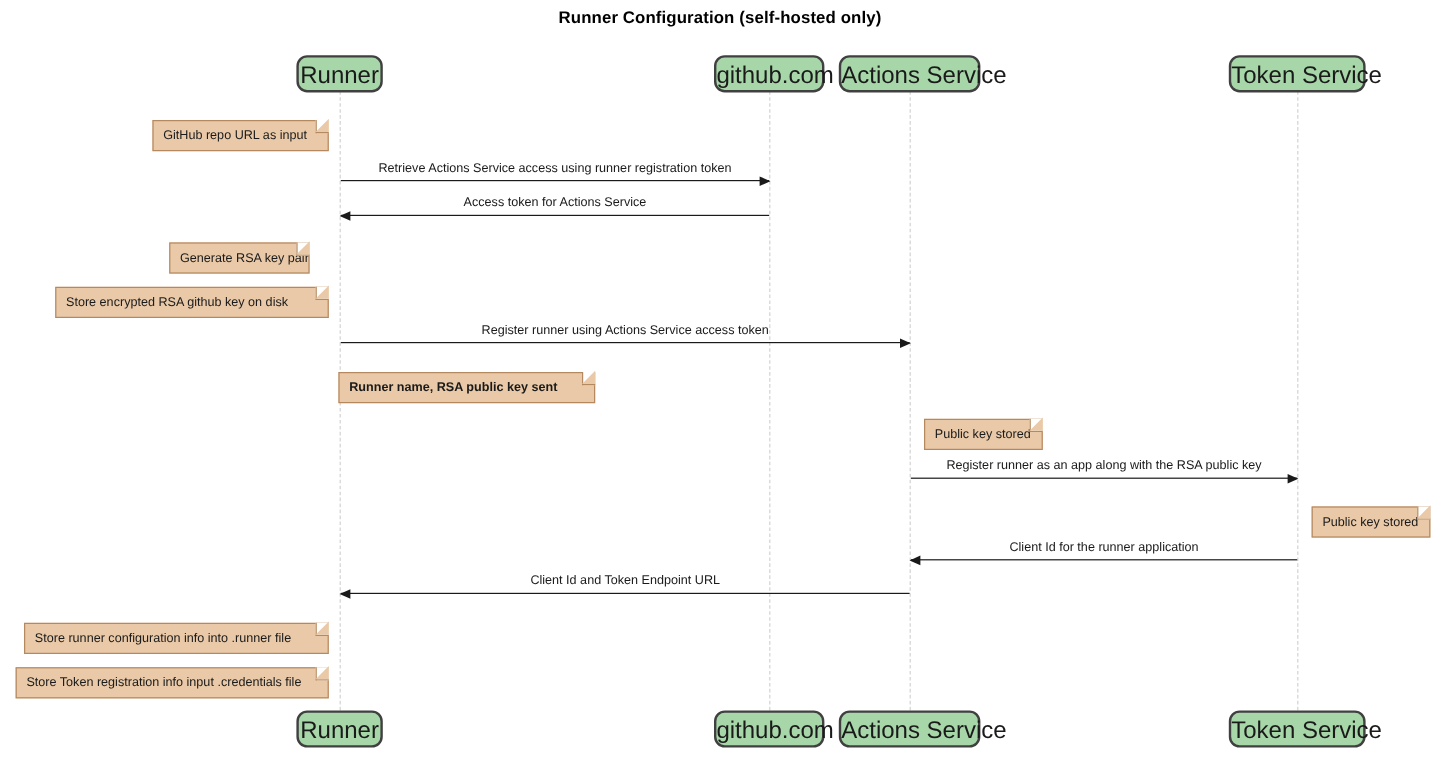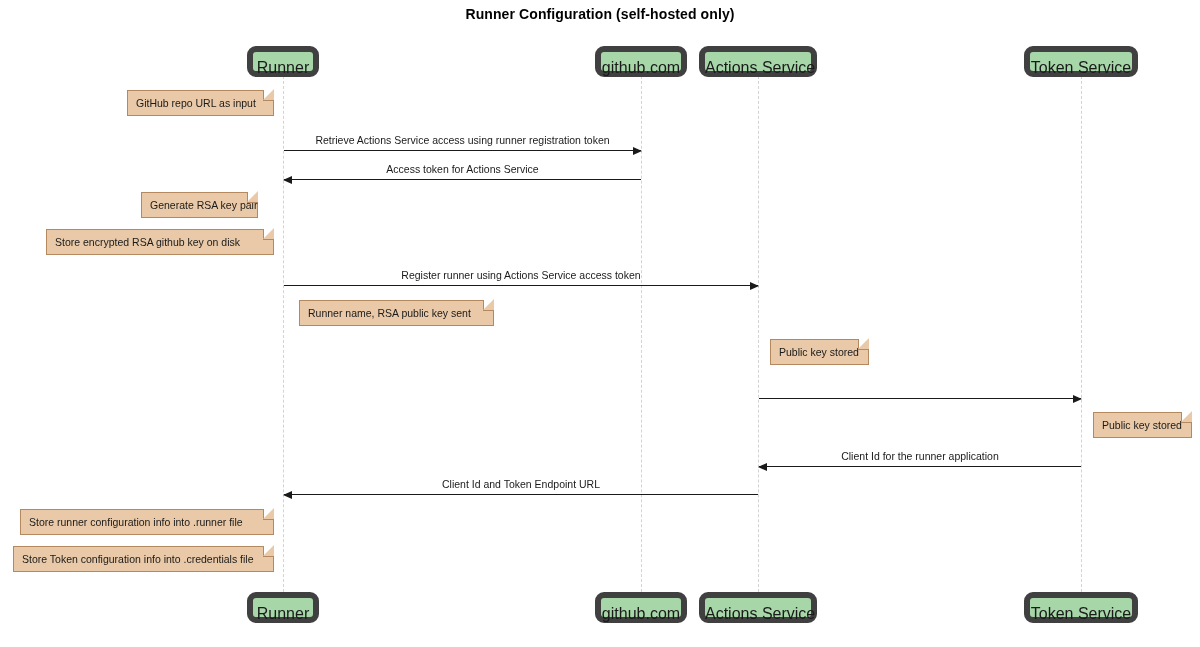--- a/index.html
+++ b/index.html
@@ -38,43 +38,44 @@
   .lifeline {
     position: absolute;
     width: 0;
     border-left: 1px dashed #d3d3d3;
   }
 
   
   .participant {
     position: absolute;
     background: #a7d7a8;
-    border: 6px solid #404040;
+    border: 2px solid #404040;
     border-radius: 9px;
     height: 31px;
     line-height: 31px;
     text-align: center;
-    font-size: 16px;
+    font-size: 20px;
     color: #1a1a1a;
     box-sizing: border-box;
     white-space: nowrap;
   }
 
   
   .note {
     position: absolute;
     background: #e9c9a7;
     border: 1px solid #b5895f;
     box-sizing: border-box;
     font-size: 10.5px;
     color: #1a1a1a;
     height: 26px;
     line-height: 24px;
     padding: 0 8px;
     white-space: nowrap;
+    margin-top: 10px;
   }
   .note .fold {
     position: absolute;
     top: -1px;
     right: -1px;
     width: 10px;
     height: 10px;
     background: #ffffff;
     border-left: 1px solid #b5895f;
     border-bottom: 1px solid #b5895f;
@@ -169,33 +170,34 @@
   <div class="note" style="left:46px; top:229px; width:228px;">
     <span>Store encrypted RSA github key on disk</span>
     <span class="fold"></span>
   </div>
 
   <div class="msg to-right" style="left:284px; top:285px; width:474px;">
     <span class="head"></span>
   </div>
   <div class="msg-label" style="left:284px; top:269px; width:474px;">Register runner using Actions Service access token</div>
 
-  <div class="note" style="left:299px; top:300px; width:195px;">
+  <div class="note" style="left:282px; top:300px; width:214px;font-weight:bold;">
     <span>Runner name, RSA public key sent</span>
     <span class="fold"></span>
   </div>
 
   <div class="note" style="left:770px; top:339px; width:99px;">
     <span>Public key stored</span>
     <span class="fold"></span>
   </div>
 
   <div class="msg to-right" style="left:759px; top:398px; width:322px;">
     <span class="head"></span>
   </div>
+  <div class="msg-label" style="left:759px; top:382px; width:322px;">Register runner as an app along with the RSA public key</div>
 
   <div class="note" style="left:1093px; top:412px; width:99px;">
     <span>Public key stored</span>
     <span class="fold"></span>
   </div>
 
   <div class="msg to-left" style="left:759px; top:466px; width:322px;">
     <span class="head"></span>
   </div>
   <div class="msg-label" style="left:759px; top:450px; width:322px;">Client Id for the runner application</div>
@@ -204,17 +206,17 @@
     <span class="head"></span>
   </div>
   <div class="msg-label" style="left:284px; top:478px; width:474px;">Client Id and Token Endpoint URL</div>
 
   <div class="note" style="left:20px; top:509px; width:254px;">
     <span>Store runner configuration info into .runner file</span>
     <span class="fold"></span>
   </div>
 
   <div class="note" style="left:13px; top:546px; width:261px;">
-    <span>Store Token configuration info into .credentials file</span>
+    <span>Store Token registration info input .credentials file</span>
     <span class="fold"></span>
   </div>
 
 </div>
 
 </body></html>

